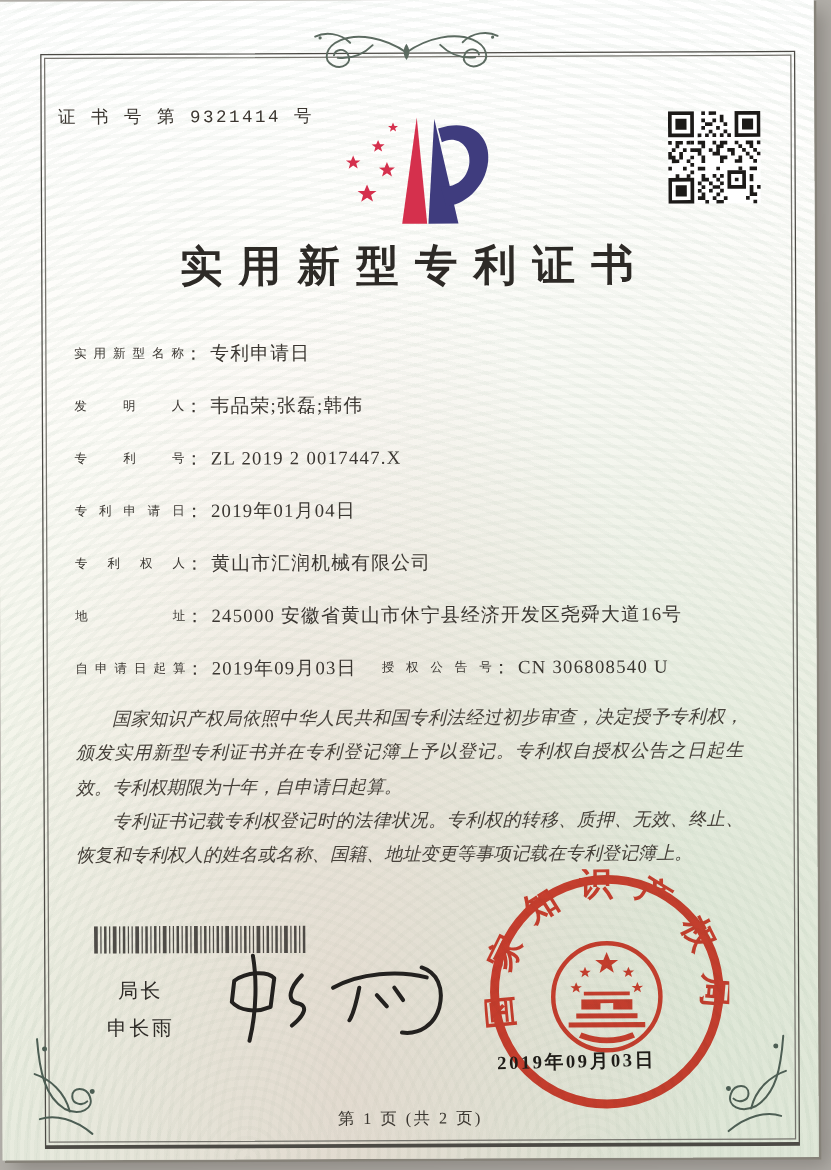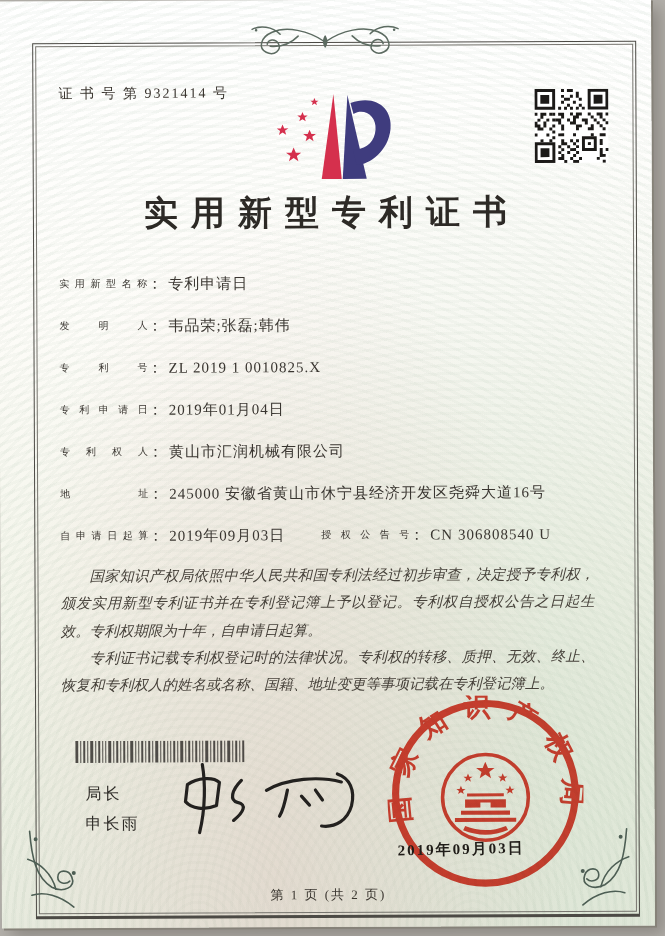--- a/index.html
+++ b/index.html
@@ -24,54 +24,55 @@
     position:absolute;left:34px;top:42px;width:602px;height:872px;
     border:1.5px solid #4c4a45;border-bottom-width:3px;
   }
   .frame::after{
     content:"";position:absolute;inset:2px;border:0.5px solid #76746e;
   }
   .orn-top{position:absolute;left:50%;top:22px;transform:translateX(-50%);}
   .orn-bl{position:absolute;left:20px;top:828px;}
   .orn-br{position:absolute;left:573px;top:828px;transform:scaleX(-1);}
   .certno{
-    position:absolute;left:60px;top:84px;
-    font-size:14px;letter-spacing:2px;color:#3a352f;
+    position:absolute;left:48px;top:84px;
+    font-size:14px;letter-spacing:2px;color:#3a352f;font-family:Liberation Mono, monospace;
   }
   .logo{position:absolute;left:272px;top:92px;}
   .qr{position:absolute;left:536px;top:90px;}
   .title{
     position:absolute;left:0;right:0;top:190px;margin:0;
     text-align:center;font-size:34px;font-weight:700;color:#2d2a26;
     letter-spacing:13px;text-indent:13px;
   }
   .fields{position:absolute;left:60px;top:272px;right:44px;}
   .frow{
     font-size:15px;color:#3a3631;height:22px;line-height:22px;
     margin-bottom:20px;white-space:nowrap;
   }
   .flabel{
     display:inline-block;width:88px;font-size:10px;
     text-align:justify;text-align-last:justify;text-justify:inter-character;
     vertical-align:top;
   }
   .colon{display:inline-block;vertical-align:top;}
   .fvalue{margin-left:6px;letter-spacing:1px;}
-  .g2{margin-left:36px;}
+  .g2{margin-left:20px;}
   .paras{
     position:absolute;left:60px;top:562px;width:534px;
     font-size:14.5px;line-height:1.88;color:#46413a;
     font-style:italic;
   }
   .paras p{margin:0;text-indent:2em;text-align:justify;}
   .barcode{position:absolute;left:74px;top:740px;opacity:.82;}
   .sig-block{
     position:absolute;left:84px;top:778px;
     font-size:16px;color:#2f2c28;line-height:30px;letter-spacing:2px;
     font-family:Liberation Sans, sans-serif;
+    text-align:center;
   }
   .signature{position:absolute;left:168px;top:756px;}
   .seal{position:absolute;left:386px;top:696px;mix-blend-mode:multiply;opacity:.92;}
   .seal-date{
     position:absolute;left:396px;top:840px;width:200px;
     font-weight:700;font-size:15px;color:#1f1c18;letter-spacing:2px;
     transform:rotate(-1deg);
   }
   .footer{
     position:absolute;left:0;right:0;top:886px;text-align:center;
@@ -156,21 +157,21 @@
   <h1 class="title">实用新型专利证书</h1>
 
   <div class="fields">
     <div class="frow">
       <span class="flabel">实用新型名称</span><span class="colon">：</span><span class="fvalue">专利申请日</span>
     </div>
     <div class="frow">
       <span class="flabel">发明人</span><span class="colon">：</span><span class="fvalue">韦品荣;张磊;韩伟</span>
     </div>
     <div class="frow">
-      <span class="flabel">专利号</span><span class="colon">：</span><span class="fvalue">ZL 2019 1 0010825.X</span>
+      <span class="flabel">专利号</span><span class="colon">：</span><span class="fvalue">ZL 2019 2 0017447.X</span>
     </div>
     <div class="frow">
       <span class="flabel">专利申请日</span><span class="colon">：</span><span class="fvalue">2019年01月04日</span>
     </div>
     <div class="frow">
       <span class="flabel">专利权人</span><span class="colon">：</span><span class="fvalue">黄山市汇润机械有限公司</span>
     </div>
     <div class="frow">
       <span class="flabel">地址</span><span class="colon">：</span><span class="fvalue">245000 安徽省黄山市休宁县经济开发区尧舜大道16号</span>
     </div>

